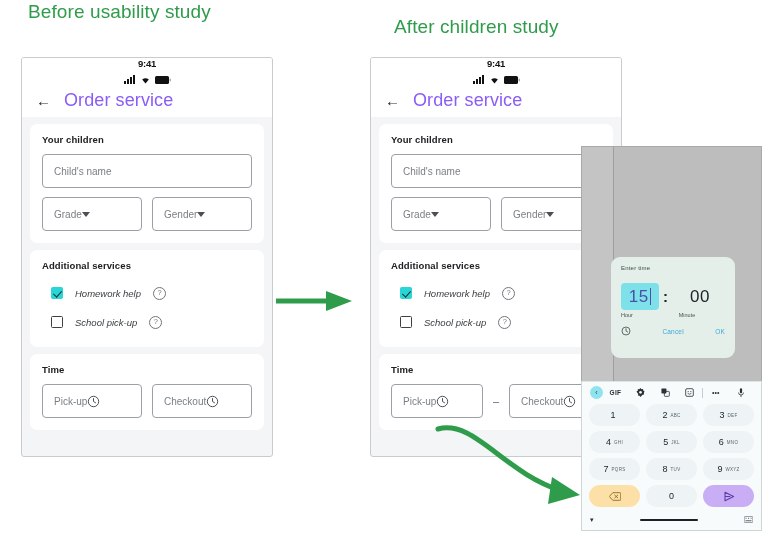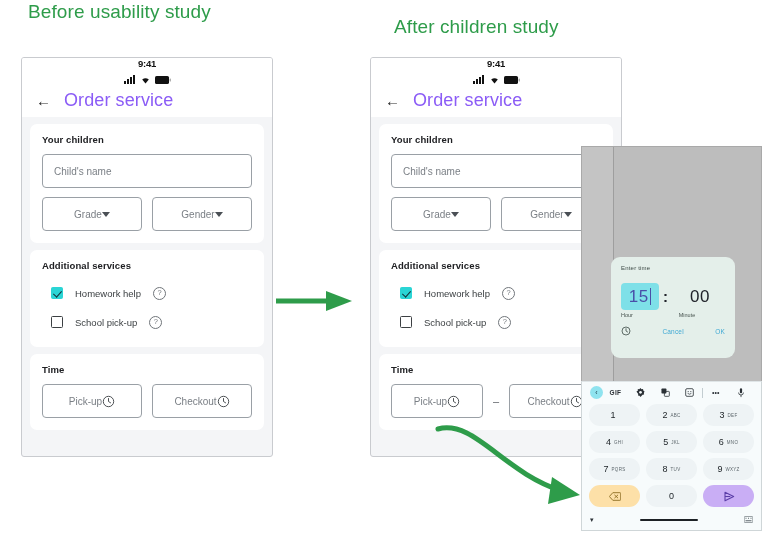--- a/index.html
+++ b/index.html
@@ -59,35 +59,35 @@
     letter-spacing:.1px;
   }
   .field{
     border:1px solid #9aa0a6;border-radius:4px;
     height:32px;display:flex;align-items:center;
     padding:16px 11px;box-sizing:border-box;
     font-size:10px;color:#7a7f85;
   }
   .field.full{width:100%;}
   .row{display:flex;gap:10px;margin-top:9px;align-items:center;}
-  .row .field{flex:1;justify-content:center;}
+  .row .field{flex:1;justify-content:flex-start;}
   .caret{
     width:0;height:0;border-left:4px solid transparent;border-right:4px solid transparent;
     border-top:5px solid #4a4f55;
   }
   .dash{font-size:11px;color:#5f6368;}
 
   .check-row{display:flex;align-items:center;gap:12px;margin:3px 0 0 9px;height:26px;}
   .cbox{width:12px;height:12px;border:1.6px solid #3c4043;border-radius:1.5px;box-sizing:border-box;}
   .cbox.on{background:#2ad5d5;border-color:#2ad5d5;position:relative;}
   .cbox.on:after{
     content:"";position:absolute;left:2.5px;top:0.5px;width:4px;height:7px;
     border:solid #12323a;border-width:0 1.7px 1.7px 0;transform:rotate(42deg);
   }
-  .check-label{font-size:9.5px;color:#3c4043;}
+  .check-label{font-size:9.5px;color:#3c4043;font-style:italic;}
   .qmark{
     width:11px;height:11px;border:1.1px solid #70757a;border-radius:50%;
     font-size:7.5px;color:#70757a;display:inline-flex;align-items:center;justify-content:center;
     line-height:1;
   }
 
   .clock-ico{width:13px;height:13px;display:block;}
 
   
   #arrow-transition{position:absolute;left:274px;top:288px;}

